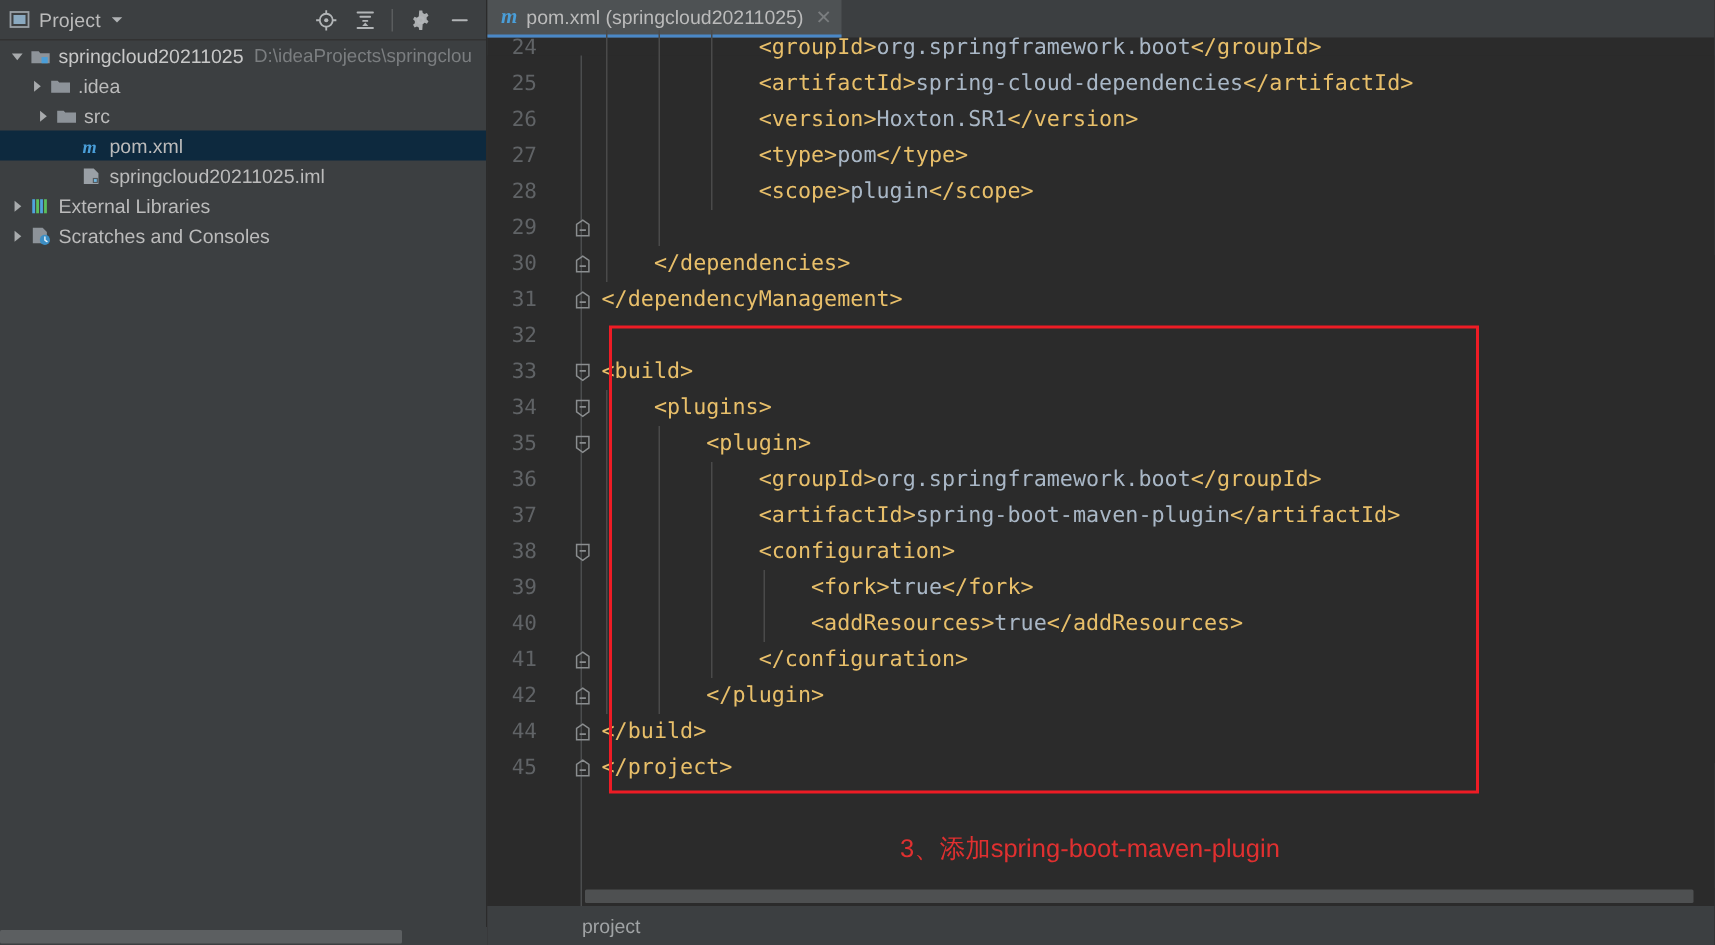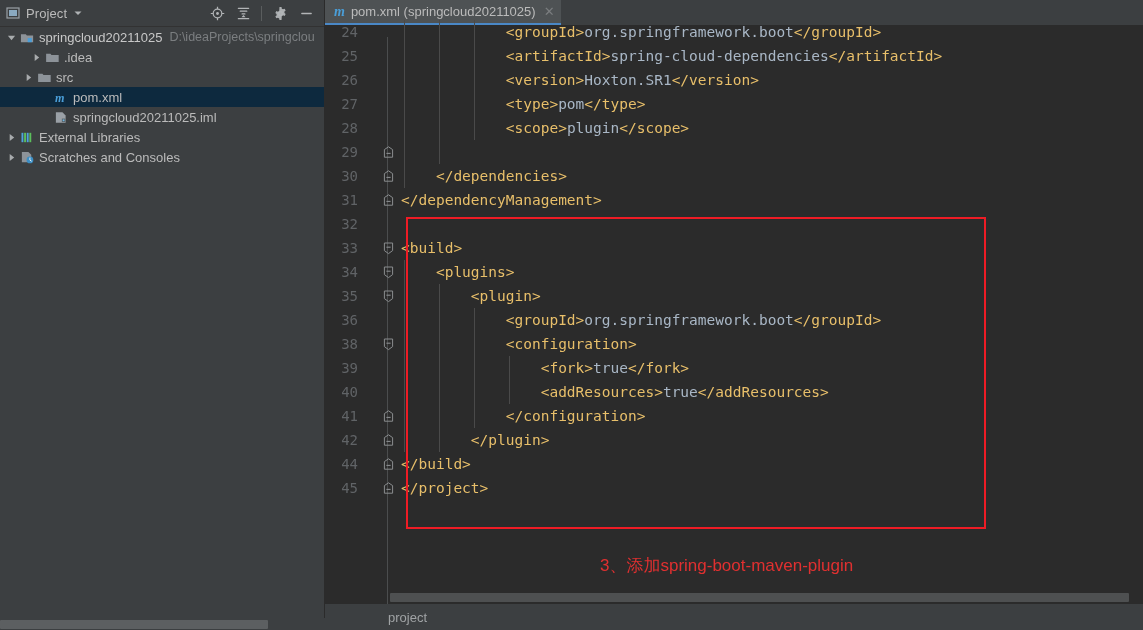--- a/index.html
+++ b/index.html
@@ -158,21 +158,21 @@
           </span>
           <span class="ticon">
             <svg width="15" height="15" viewBox="0 0 16 16">
               <path d="M1 4.5h5.2l1.1 1.3H14v7.2H1z" fill="#8d9399"></path>
               <rect x="8.2" y="8.6" width="4.4" height="4.4" fill="#4a9ed8"></rect>
             </svg>
           </span>
           <span class="tlabel bold">springcloud20211025</span>
           <span class="tpath">D:\ideaProjects\springclou</span>
         </div>
-        <div class="tree-row" style="padding-left: 30px;">
+        <div class="tree-row" style="padding-left: 18px;">
           <span class="arrow">
             <svg width="9" height="9" viewBox="0 0 10 10">
               <path d="M3 1 L8 5 L3 9 Z" fill="#a8abad"></path>
             </svg>
           </span>
           <span class="ticon">
             <svg width="15" height="15" viewBox="0 0 16 16">
               <path d="M1.2 4h4.6l1.1 1.3H14.6v7.4H1.2z" fill="#8d9399"></path>
             </svg>
           </span>
@@ -367,20 +367,27 @@
             <span class="code"><span class="tg">        &lt;plugin&gt;</span></span>
           </div>
           <div class="line" style="height: 24px;">
             <span class="lnum">36</span>
             <span class="iguide" style="left: 79.48px; top: 0px; height: 24px;"></span>
             <span class="iguide" style="left: 114.28px; top: 0px; height: 24px;"></span>
             <span class="iguide" style="left: 149.08px; top: 0px; height: 24px;"></span>
             <span class="code"><span class="tg">            &lt;groupId&gt;</span><span class="tx">org.springframework.boot</span><span class="tg">&lt;/groupId&gt;</span></span>
           </div>
           <div class="line" style="height: 24px;">
+            <span class="lnum">37</span>
+            <span class="iguide" style="left: 79.48px; top: 0px; height: 24px;"></span>
+            <span class="iguide" style="left: 114.28px; top: 0px; height: 24px;"></span>
+            <span class="iguide" style="left: 149.08px; top: 0px; height: 24px;"></span>
+            <span class="code"><span class="tg">            &lt;artifactId&gt;</span><span class="tx">spring-boot-maven-plugin</span><span class="tg">&lt;/artifactId&gt;</span></span>
+          </div>
+          <div class="line" style="height: 24px;">
             <span class="lnum">38</span>
             <span class="fold">
               <svg width="11" height="13" viewBox="0 0 11 13">
                 <path d="M1.4 1 H9.6 V8.6 L5.5 11.6 L1.4 8.6 Z" fill="none" stroke="#8a8d8f" stroke-width="1"></path>
                 <path d="M3.4 5.2h4.2" stroke="#8a8d8f" stroke-width="1.1"></path>
               </svg>
             </span>
             <span class="iguide" style="left: 79.48px; top: 0px; height: 24px;"></span>
             <span class="iguide" style="left: 114.28px; top: 0px; height: 24px;"></span>
             <span class="iguide" style="left: 149.08px; top: 0px; height: 24px;"></span>

